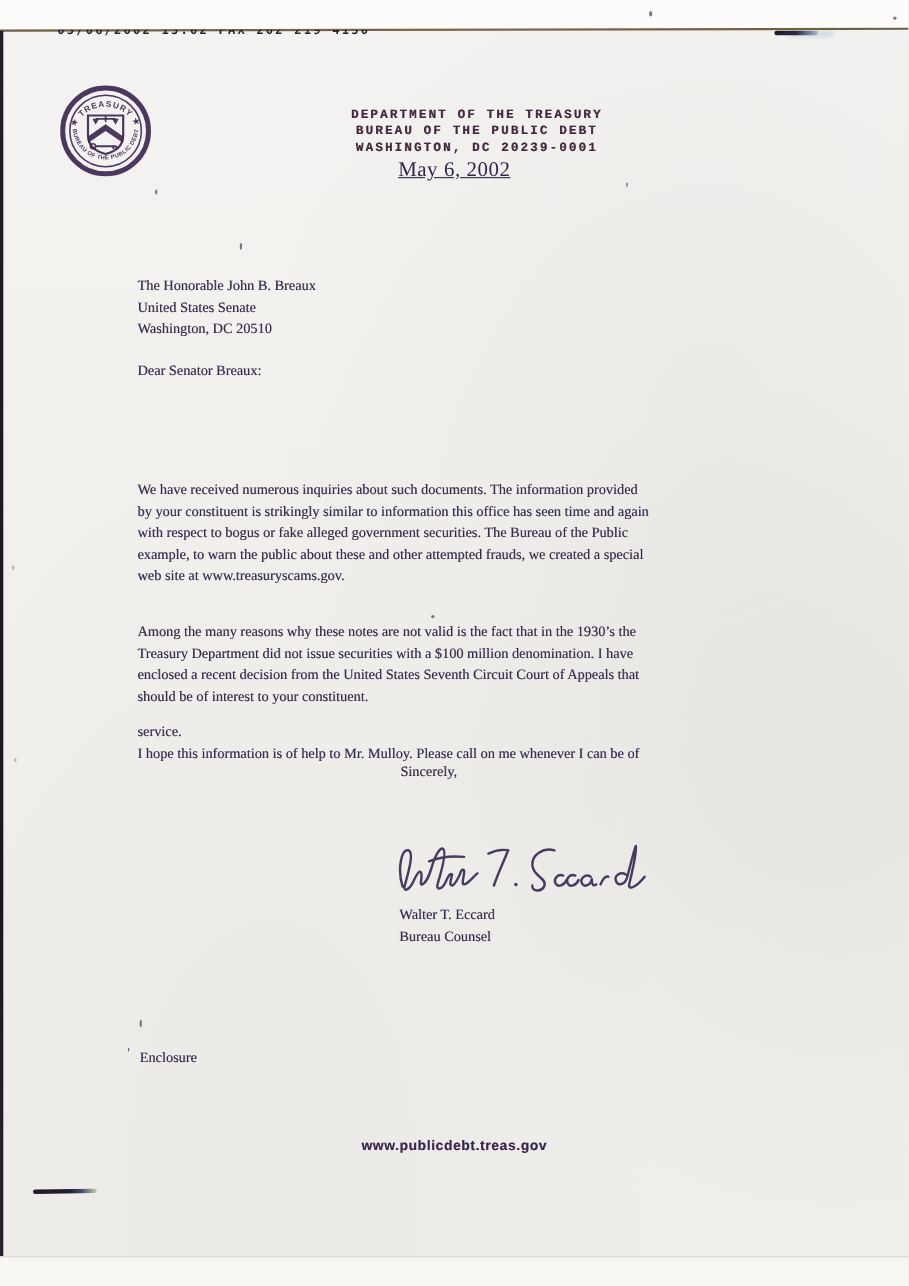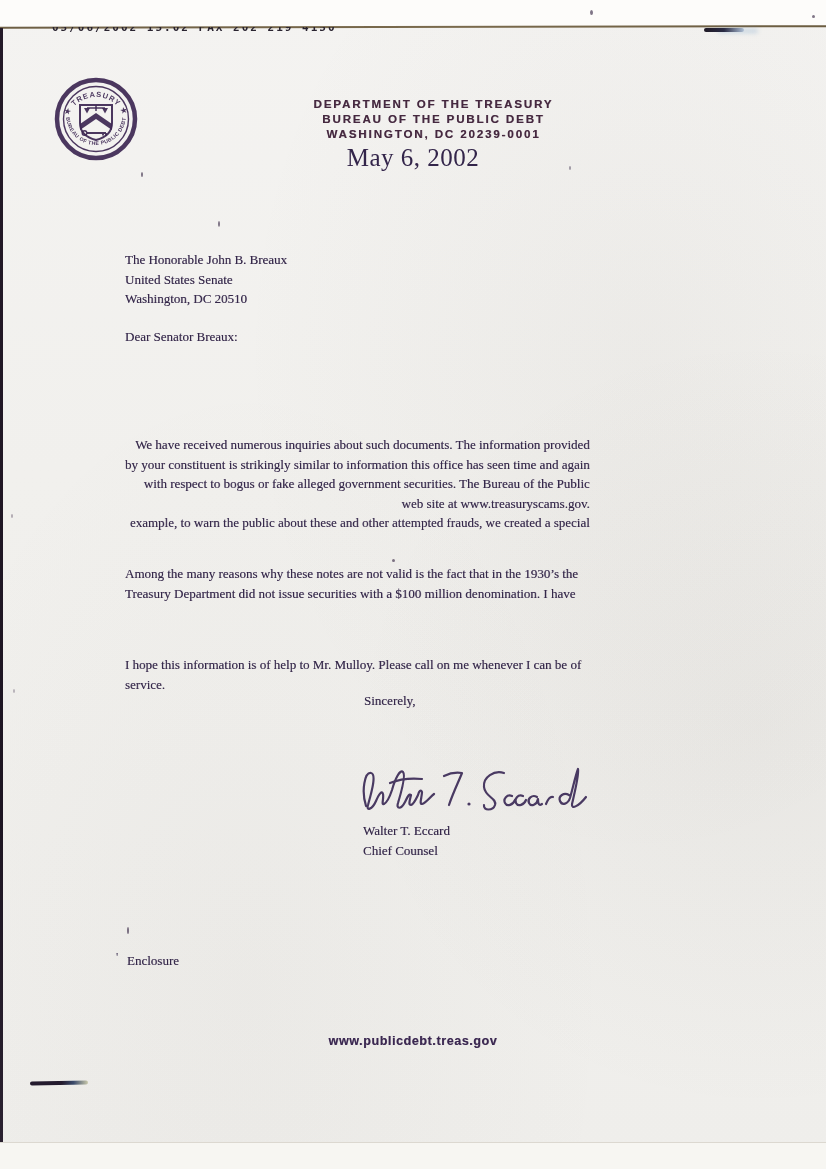--- a/index.html
+++ b/index.html
@@ -19,29 +19,29 @@
   .fax-header{position:absolute;left:52px;top:27px;width:340px;height:9px;overflow:hidden;}
   .fax-header span{display:block;margin-top:-6px;font-family:"DejaVu Sans Mono",monospace;font-weight:bold;font-size:11px;letter-spacing:2px;color:#2a2430;filter:blur(0.4px);white-space:nowrap;}
   .top-right-dash{position:absolute;left:704px;top:28px;width:40px;height:4px;background:linear-gradient(to right,#201a26,#2a2b44 50%,rgba(90,130,180,0.45));border-radius:2px;box-shadow:14px 1px 4px rgba(120,160,200,0.35);}
   .left-edge{position:absolute;left:0;top:28px;width:3px;height:1120px;background:linear-gradient(to bottom,#241a28,#1d1522 70%,#2a2130);}
   .bottom-strip{position:absolute;left:0;top:1142px;width:826px;height:27px;background:#f7f6f2;border-top:1px solid #dcd8d0;}
   .bottom-left-dash{position:absolute;left:30px;top:1081px;width:58px;height:4px;background:linear-gradient(to right,#241b2e 55%,#3a4a6b 75%,rgba(150,150,80,0.4));border-radius:2px;transform:rotate(-0.8deg);}
   .speck{position:absolute;background:#4a3c55;border-radius:50%;opacity:0.7;}
   
   .seal{position:absolute;left:54px;top:77px;}
   .letterhead{position:absolute;left:0;top:97px;width:826px;text-align:center;color:#45283f;}
-  .lh-line{font-family:Liberation Sans, sans-serif;font-weight:bold;font-size:11.5px;letter-spacing:1.9px;line-height:15px;text-shadow:0.4px 0 0.6px rgba(70,40,65,0.55);margin-left:41px;}
-  .lh-date{font-family:"Liberation Serif",serif;font-size:25px;color:#33254a;margin-top:2px;letter-spacing:0.5px;}
+  .lh-line{font-family:Liberation Mono, monospace;font-weight:bold;font-size:11.5px;letter-spacing:1.9px;line-height:15px;text-shadow:0.4px 0 0.6px rgba(70,40,65,0.55);margin-left:41px;}
+  .lh-date{font-family:"Liberation Serif",serif;font-size:19px;color:#33254a;margin-top:2px;letter-spacing:0.5px;text-decoration:underline;}
   
   .txt{position:absolute;white-space:nowrap;font-size:13px;line-height:19.5px;text-shadow:0.35px 0 0.5px rgba(55,40,80,0.45);}
   .recipient{left:125px;top:250px;}
   .salutation{left:125px;top:327px;text-align:right;}
   .para{left:125px;}
   .p1{top:358px;}
-  .p2{top:435px;text-align:right;}
+  .p2{top:435px;}
   .p3{top:564px;}
   .p4{top:655px;}
   .closing{left:364px;top:691px;}
   .signature-svg{position:absolute;left:356px;top:760px;}
   .signer{left:363px;top:821px;}
   .enclosure{left:127px;top:951px;}
   .enclosure-tick{position:absolute;left:116px;top:950px;font-size:12px;color:#3a2d4e;}
   .footer{position:absolute;left:0;top:1034px;width:826px;text-align:center;font-family:"Liberation Sans",sans-serif;font-weight:bold;font-size:12.5px;letter-spacing:0.6px;color:#3a2750;text-shadow:0.4px 0 0.6px rgba(60,40,85,0.5);}
 </style>
 </head>
@@ -107,30 +107,32 @@
     <div>United States Senate</div>
     <div>Washington, DC  20510</div>
   </div>
 
   <div class="txt salutation">Dear Senator Breaux:</div>
 
   <div class="txt para p2">
     <div>We have received numerous inquiries about such documents.  The information provided</div>
     <div>by your constituent is strikingly similar to information this office has seen time and again</div>
     <div>with respect to bogus or fake alleged government securities.  The Bureau of the Public</div>
+    <div>example, to warn the public about these and other attempted frauds, we created a special</div>
     <div>web site at www.treasuryscams.gov.</div>
-    <div>example, to warn the public about these and other attempted frauds, we created a special</div>
   </div>
   <div class="txt para p3">
     <div>Among the many reasons why these notes are not valid is the fact that in the 1930’s the</div>
     <div>Treasury Department did not issue securities with a $100 million denomination.  I have</div>
+    <div>enclosed a recent decision from the United States Seventh Circuit Court of Appeals that</div>
+    <div>should be of interest to your constituent.</div>
   </div>
   <div class="txt para p4">
+    <div>service.</div>
     <div>I hope this information is of help to Mr. Mulloy.  Please call on me whenever I can be of</div>
-    <div>service.</div>
   </div>
 
   <div class="txt closing">Sincerely,</div>
 
   <svg class="signature-svg" width="268" height="62" viewBox="0 0 268 62" aria-label="Walter T. Eccard">
     <g fill="none" stroke="#3c2b57" stroke-width="2.2" stroke-linecap="round" stroke-linejoin="round" opacity="0.92">
       <path d="M10,46 C5,30 9,12 15,13 C21,14 15,34 12,45 C10,51 16,50 20,41 C23,34 26,30 27,34 C28,39 25,45 28,44 C32,42 34,36 36,30 C39,19 44,9 47,12 C50,15 45,33 42,43 C40,49 45,50 49,42 C51,38 53,33 55,35 C54,40 52,45 55,45 C58,44 60,39 62,35 C63,31 65,29 66,32 C66,37 63,44 66,44 C70,43 74,37 78,34"></path>
       <path d="M34,23 C44,19 56,18 66,19"></path>
       <path d="M88,16 C94,13 100,12 106,13 C102,23 97,33 93,45"></path>
       <circle cx="113" cy="44" r="1.6" fill="#3c2b57" stroke="none"></circle>
@@ -138,21 +140,21 @@
       <path d="M156,36 C151,34 147,39 149,43 C151,47 157,45 159,40"></path>
       <path d="M167,36 C162,34 158,39 160,43 C162,47 168,45 170,40"></path>
       <path d="M181,37 C176,34 171,39 173,43 C175,47 181,45 182,39 C182,44 183,46 186,44"></path>
       <path d="M190,44 C192,39 194,36 197,37"></path>
       <path d="M213,35 C208,32 202,36 204,41 C206,46 212,44 214,38 C217,27 220,14 222,9 C223,16 218,35 216,44 C215,50 223,46 230,37"></path>
     </g>
   </svg>
 
   <div class="txt signer">
     <div>Walter T. Eccard</div>
-    <div>Chief Counsel</div>
+    <div>Bureau Counsel</div>
   </div>
 
   <div class="enclosure-tick">'</div>
   <div class="txt enclosure">Enclosure</div>
 
   <div class="footer">www.publicdebt.treas.gov</div>
 
 </div>
 
 </body></html>

